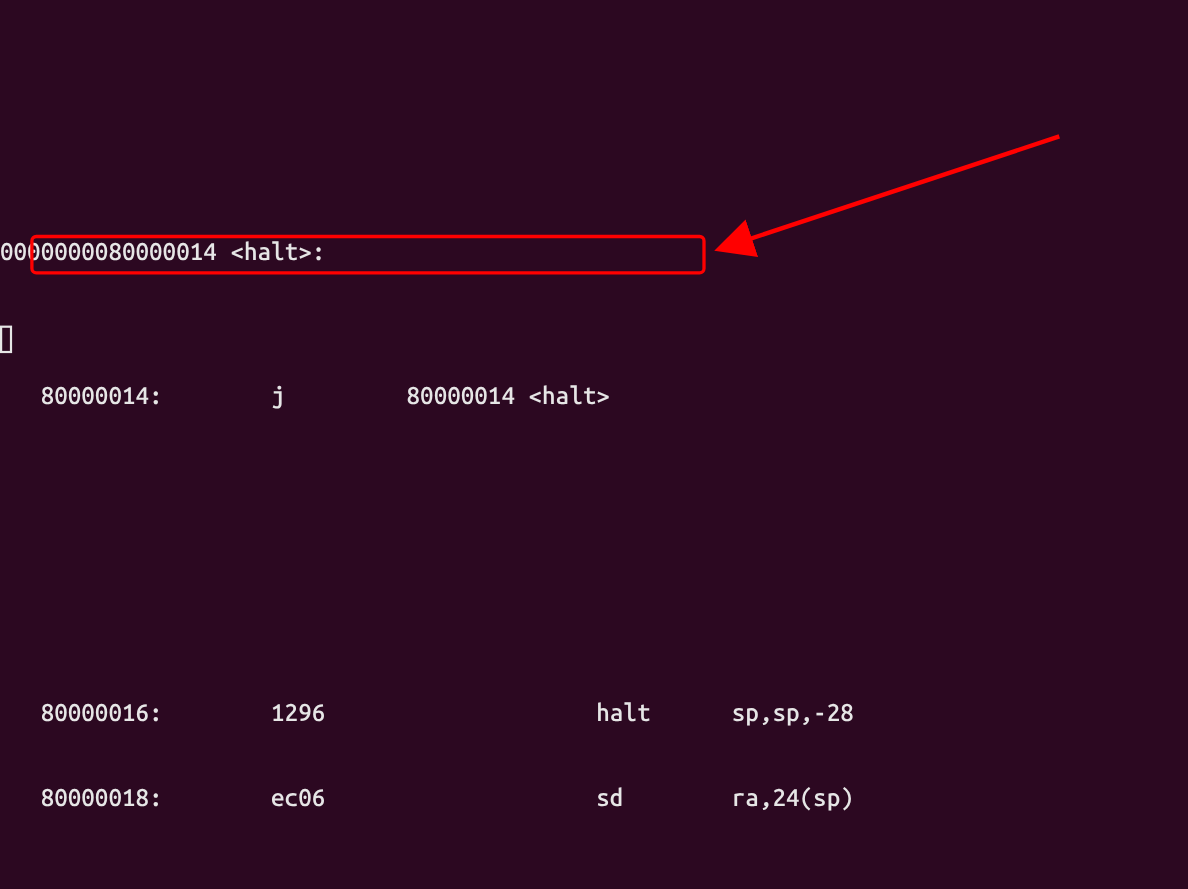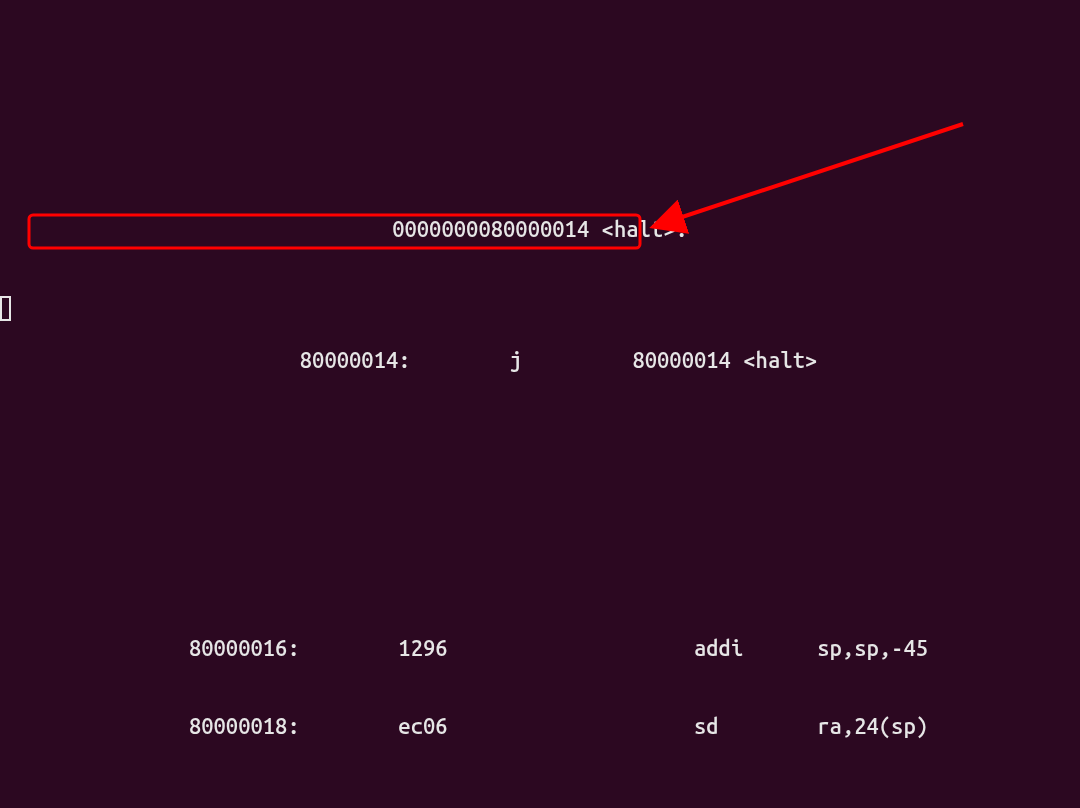--- a/index.html
+++ b/index.html
@@ -19,21 +19,20 @@
     white-space: pre;
   }
   .term {
     padding-top: 6px;
     padding-left: 0;
     position: relative;
   }
   .line {
     display: flex;
     height: 26.2px;
-    justify-content: center;
   }
   .c-addr {
     display: inline-block;
     width: calc(17ch);
     padding-left: 3ch;
     box-sizing: content-box;
   }
   .c-addr-lbl {
     display: inline-block;
     padding-left: 0ch;
@@ -85,21 +84,21 @@
   <div class="line"><span class="c-addr-lbl">0000000080000014</span><span> </span><span>&lt;halt&gt;:</span></div>
 
   
   <div class="line"><span class="c-addr">80000014:</span><span class="c-mn">j</span><span class="c-ops">80000014 &lt;halt&gt;</span></div>
 
   <div class="blank"></div>
 
   
 
   
-  <div class="line"><span class="c-addr">80000016:</span><span class="c-bytes">1296</span><span class="c-mn">addi</span><span class="c-ops">sp,sp,-45</span></div>
+  <div class="line"><span class="c-addr">80000016:</span><span class="c-bytes">1296</span><span class="c-mn">halt</span><span class="c-ops">sp,sp,-28</span></div>
   <div class="line"><span class="c-addr">80000018:</span><span class="c-bytes">ec06</span><span class="c-mn">sd</span><span class="c-ops">ra,24(sp)</span></div>
   
   
   
   
   
   
   
   
   

